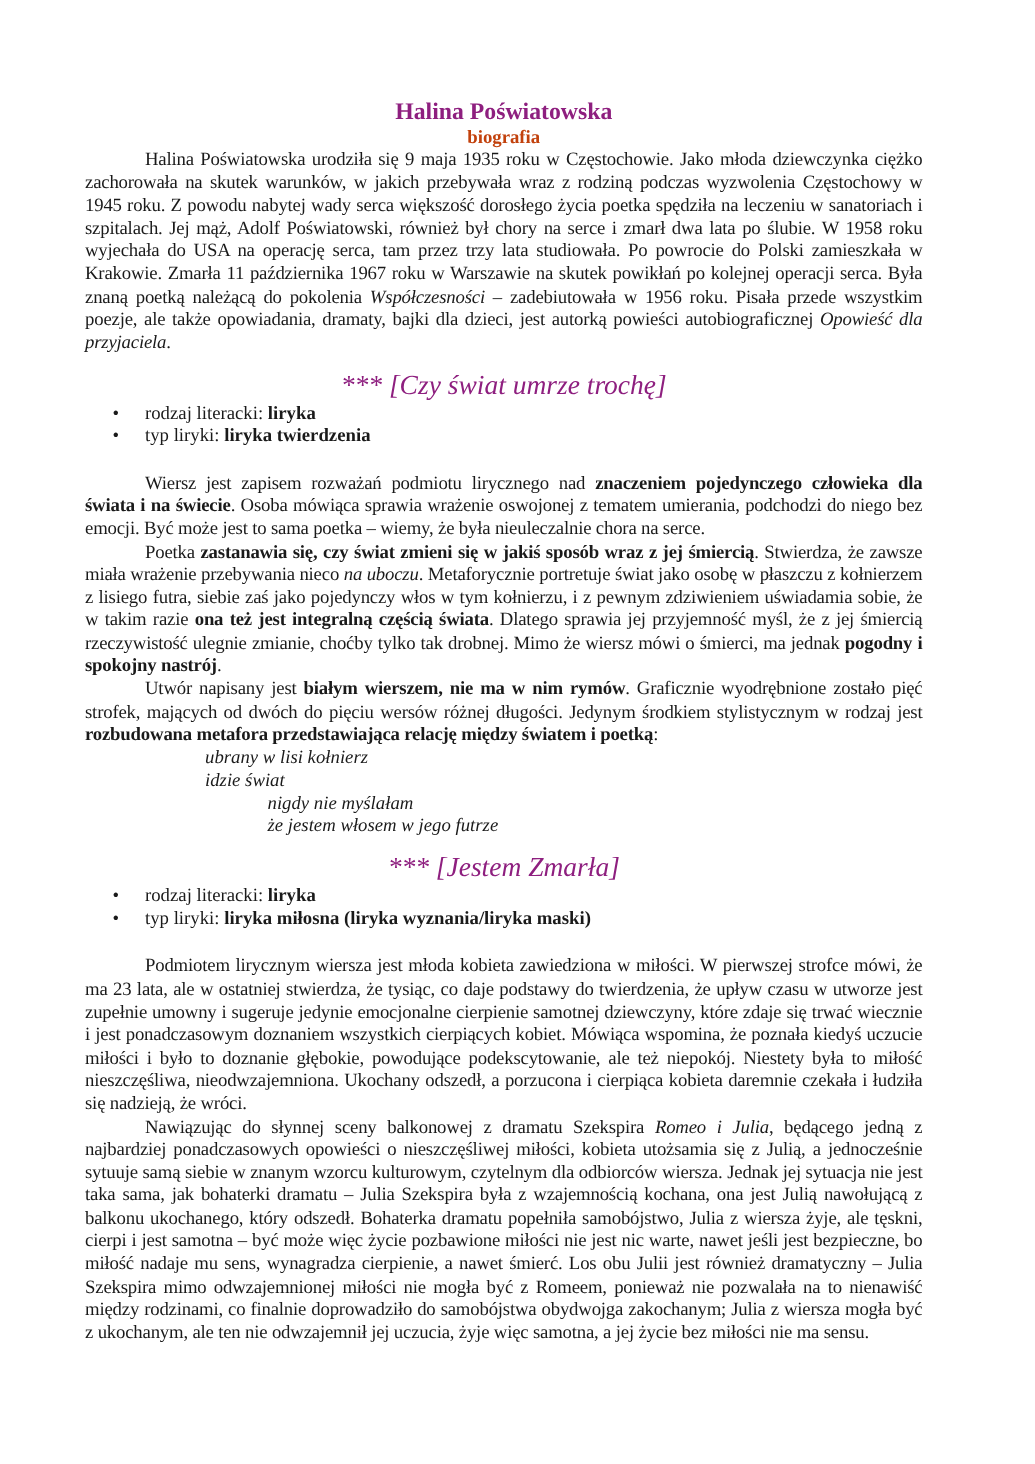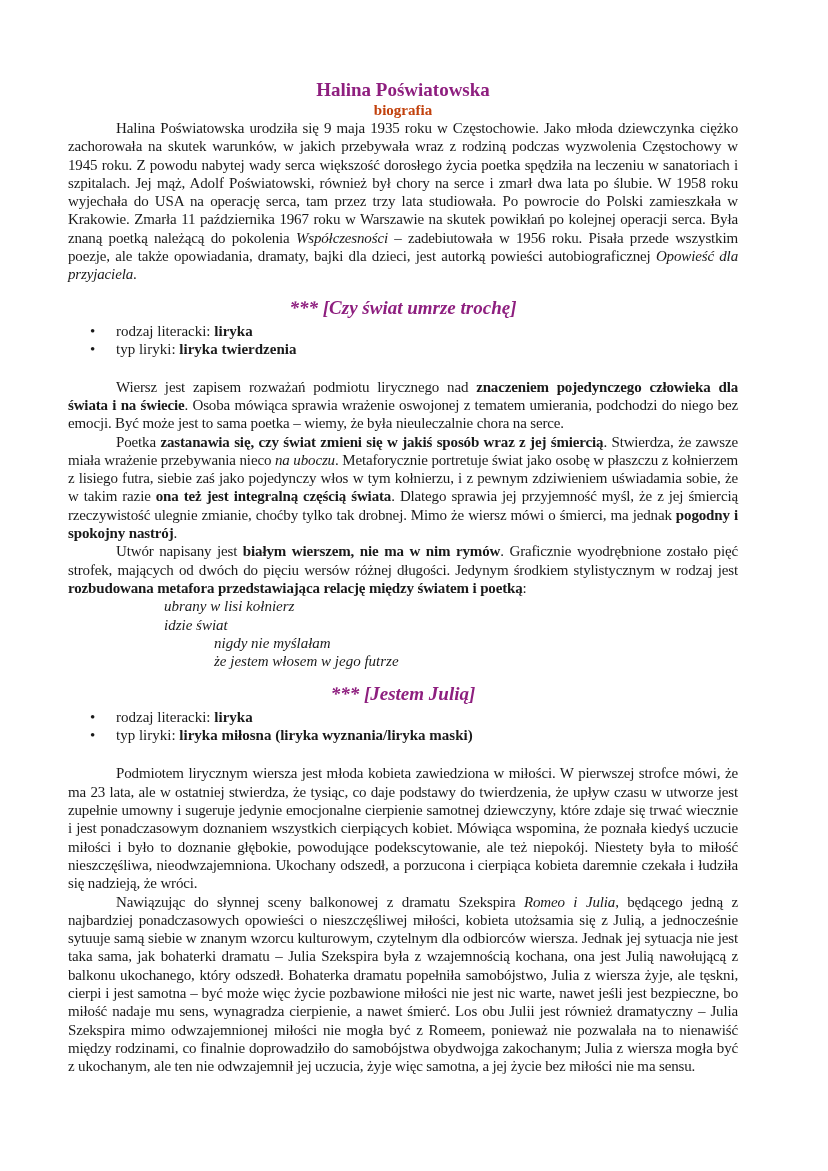--- a/index.html
+++ b/index.html
@@ -41,22 +41,22 @@
     .para {
       margin: 0;
       text-align: justify;
       line-height: 18.3px;
       text-indent: 48px;
       letter-spacing: -0.15px;
     }
     .section-title {
       text-align: center;
       font-style: italic;
-      font-weight: bold;
-      font-size: 19px;
+      font-weight: normal;
+      font-size: 22px;
       line-height: 24px;
       color: #8e1f7f;
       margin: 12px 0 2px 0;
     }
     ul.facts {
       list-style: none;
       margin: 0;
       padding: 0;
     }
     ul.facts li {
@@ -104,21 +104,21 @@
     <p class="para"><span>Utwór napisany jest </span><b>białym wierszem, nie ma w nim rymów</b><span>. Graficznie wyodrębnione zostało pięć strofek, mających od dwóch do pięciu wersów różnej długości. Jedynym środkiem stylistycznym w rodzaj jest </span><b>rozbudowana metafora przedstawiająca relację między światem i poetką</b><span>:</span></p>
     <div class="quote">
       <div class="l1">ubrany w lisi kołnierz</div>
       <div class="l1">idzie świat</div>
       <div class="l2">nigdy nie myślałam</div>
       <div class="l2">że jestem włosem w jego futrze</div>
     </div>
   </section>
 
   <section>
-    <h2 class="section-title">*** [Jestem Julią]</h2>
+    <h2 class="section-title">*** [Jestem Zmarła]</h2>
     <ul class="facts">
       <li>
         <span class="bullet">•</span><span>rodzaj literacki: </span><b>liryka</b>
       </li>
       <li>
         <span class="bullet">•</span><span>typ liryki: </span><b>liryka miłosna (liryka wyznania/liryka maski)</b>
       </li>
     </ul>
     <div class="gap"></div>
     <p class="para"><span>Podmiotem lirycznym wiersza jest młoda kobieta zawiedziona w miłości. W pierwszej strofce mówi, że ma 23 lata, ale w ostatniej stwierdza, że tysiąc, co daje podstawy do twierdzenia, że upływ czasu w utworze jest zupełnie umowny i sugeruje jedynie emocjonalne cierpienie samotnej dziewczyny, które zdaje się trwać wiecznie i jest ponadczasowym doznaniem wszystkich cierpiących kobiet. Mówiąca wspomina, że poznała kiedyś uczucie miłości i było to doznanie głębokie, powodujące podekscytowanie, ale też niepokój. Niestety była to miłość nieszczęśliwa, nieodwzajemniona. Ukochany odszedł, a porzucona i cierpiąca kobieta daremnie czekała i łudziła się nadzieją, że wróci.</span></p>

